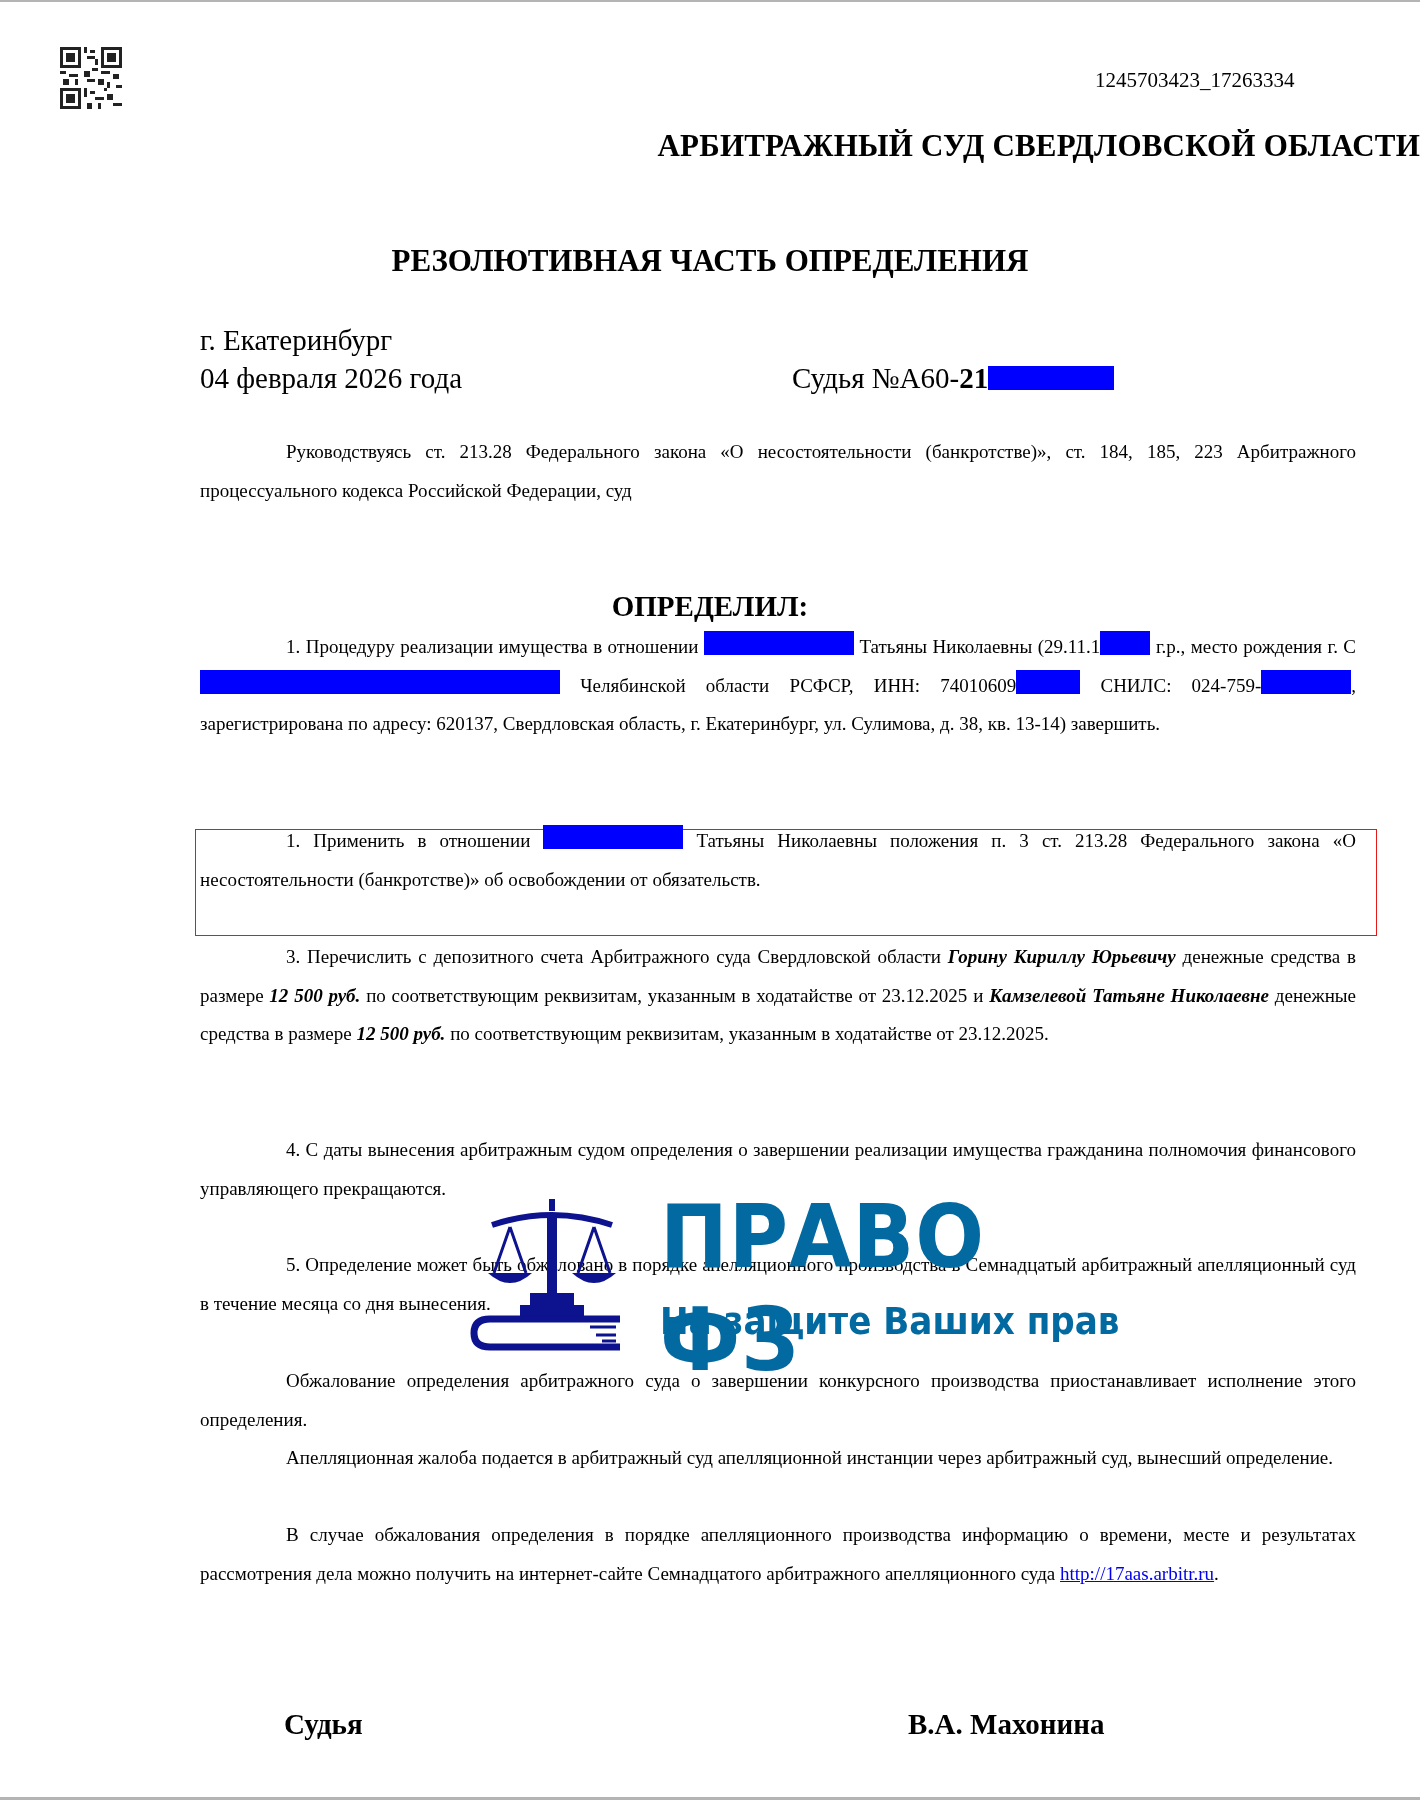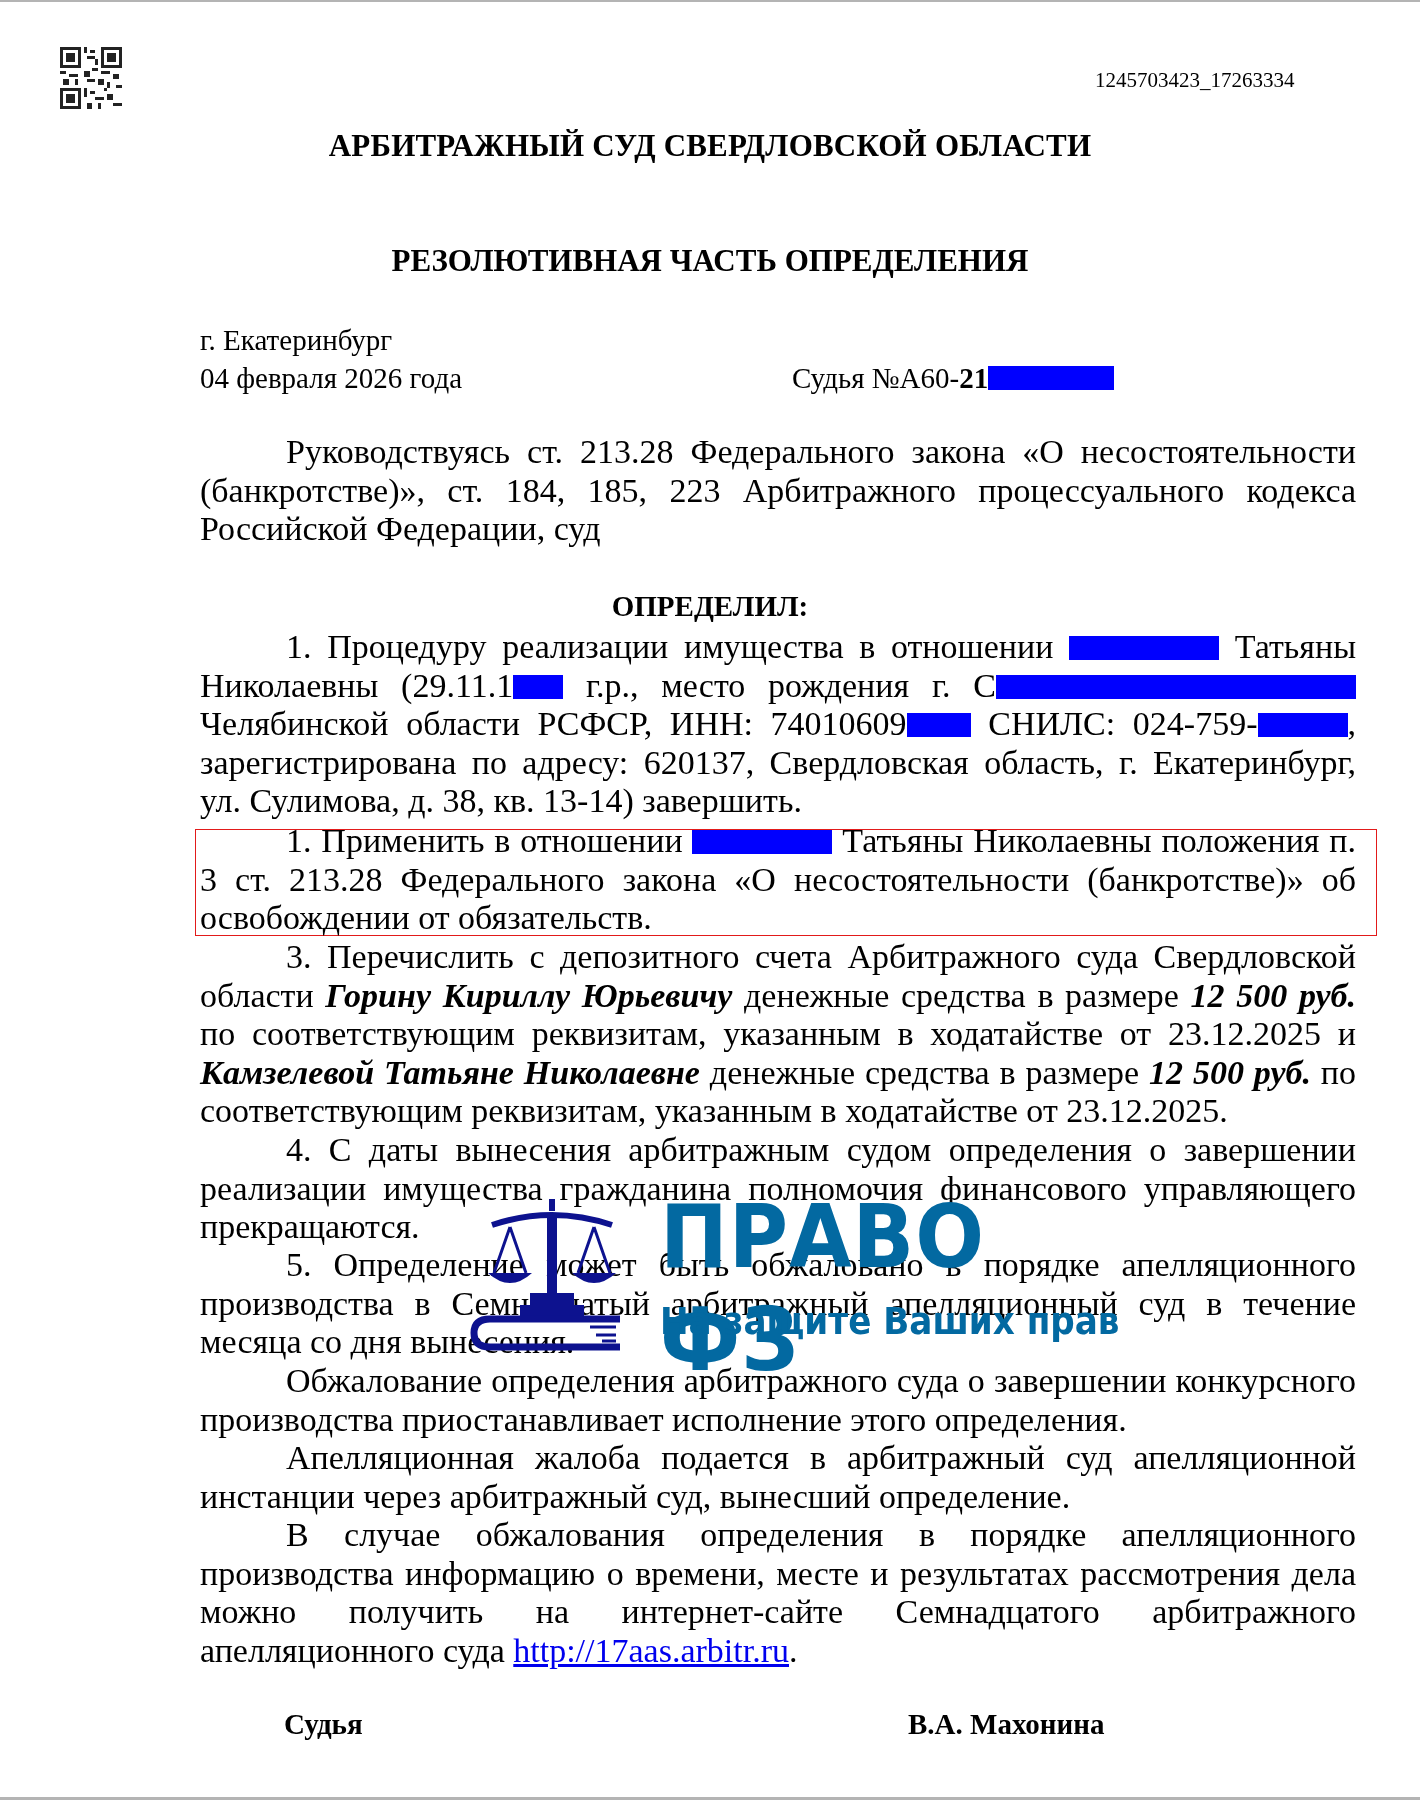--- a/index.html
+++ b/index.html
@@ -1,24 +1,24 @@
 <!DOCTYPE html>
 <html><head>
 <meta charset="utf-8">
 <style>
   html,body{margin:0;padding:0;background:#fff;}
   body{width:1420px;height:1800px;position:relative;overflow:hidden;font-family:"Liberation Serif","DejaVu Serif",serif;color:#000;}
   .topline{position:absolute;left:0;top:0;width:1420px;height:2px;background:#b4b4b4;}
   .botline{position:absolute;left:0;top:1797px;width:1420px;height:3px;background:#b4b4b4;}
   .qr{position:absolute;left:60px;top:47px;width:62px;height:62px;}
   .docid{position:absolute;left:1095px;top:68px;font-size:21px;}
-  .h1{position:absolute;left:0;width:1420px;top:128px;text-align:center;font-weight:bold;font-size:31px;letter-spacing:0.2px;}
+  .h1{position:absolute;left:0;width:1420px;top:128px;text-align:right;font-weight:bold;font-size:31px;letter-spacing:0.2px;}
   .h2{position:absolute;left:0;width:1420px;top:243px;text-align:center;font-weight:bold;font-size:31px;}
   .line{position:absolute;left:200px;font-size:29px;white-space:nowrap;text-align:right;}
-  .para{position:absolute;left:200px;width:1156px;font-size:34px;line-height:38.6px;text-align:justify;}
+  .para{position:absolute;left:200px;width:1156px;font-size:19px;line-height:38.6px;text-align:justify;}
   .para .ind{display:inline-block;width:86px;}
   .redact{display:inline-block;background:#0000ff;height:24px;vertical-align:-2px;}
   .bi{font-weight:bold;font-style:italic;}
   .center-bold{position:absolute;left:0;width:1420px;text-align:center;font-weight:bold;font-size:29px;}
   .highlight-box{position:absolute;left:195px;top:829px;width:1182px;height:107px;border:1.5px solid #e21a1a;box-sizing:border-box;}
   a.link{color:#0000ee;text-decoration:underline;}
   .sig{position:absolute;font-weight:bold;font-size:29px;}
   .logo{position:absolute;left:470px;top:1195px;width:650px;height:160px;color:#0369a1;}
   .logo-title{position:absolute;left:190px;top:-10px;font-family:"DejaVu Sans",sans-serif;font-weight:bold;font-size:88px;letter-spacing:1px;transform:scaleX(0.92);transform-origin:left top;}
   .logo-sub{position:absolute;left:190px;top:104px;font-family:"DejaVu Sans",sans-serif;font-weight:bold;font-size:38px;transform:scaleX(0.9);transform-origin:left top;white-space:nowrap;}

